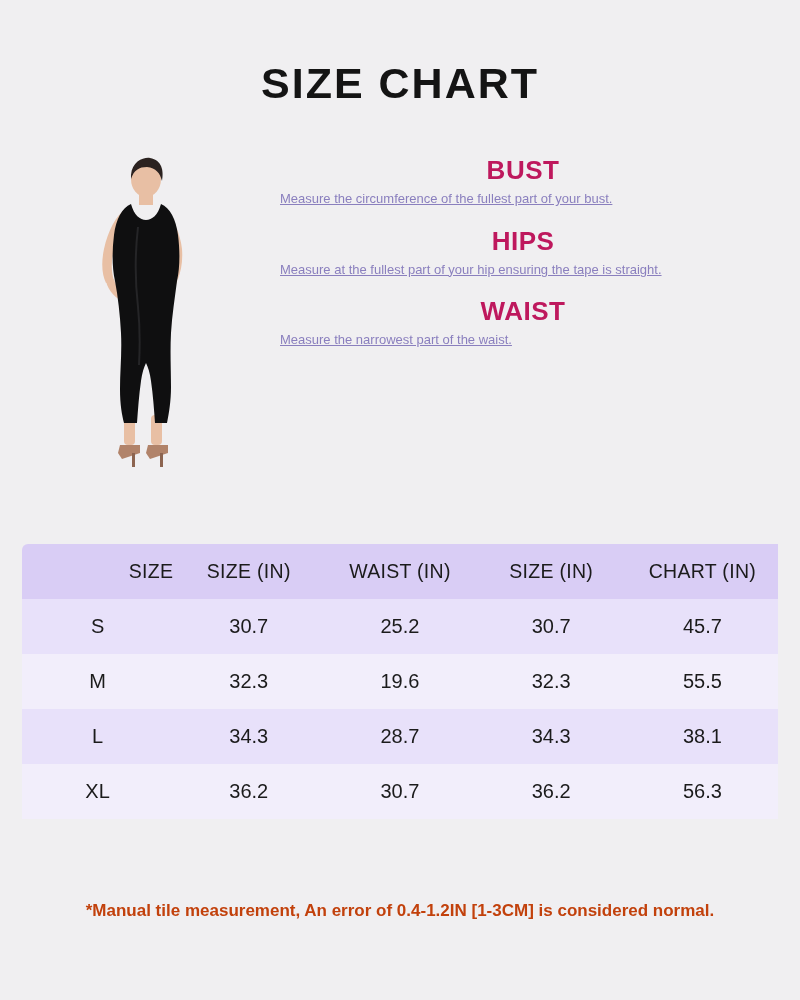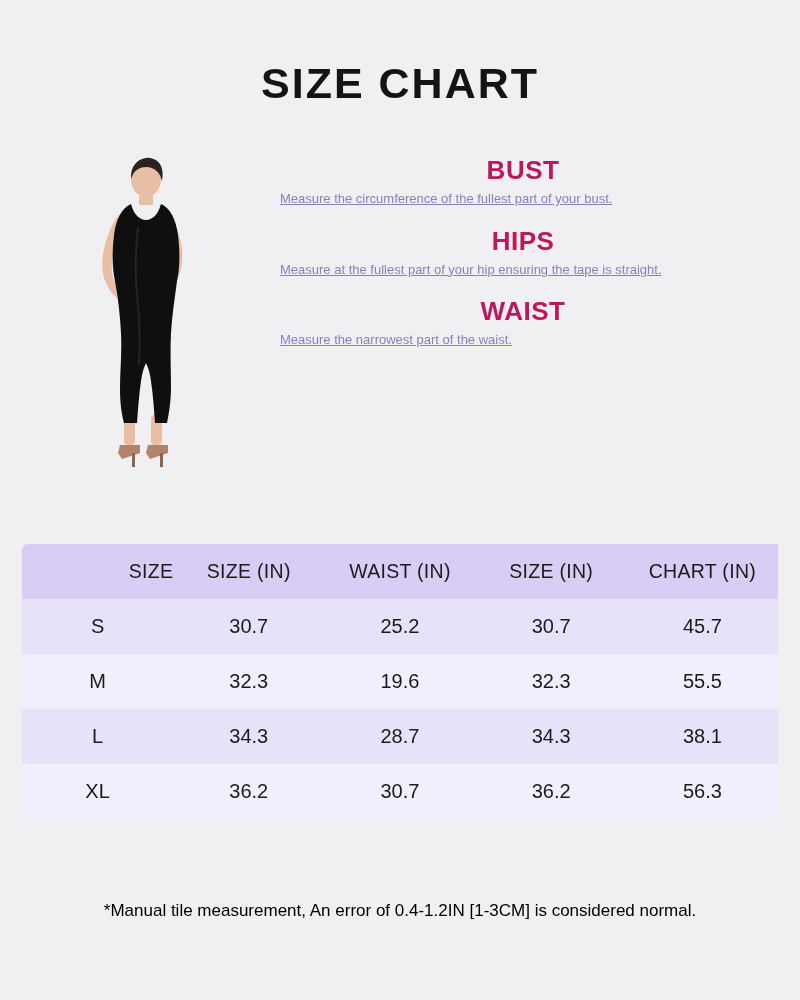--- a/index.html
+++ b/index.html
@@ -111,21 +111,22 @@
   table.size-table tbody tr:nth-child(even) td { background: #f2eefb; }
   table.size-table tbody tr:nth-child(5) td { background: #f7f4fd; }
 
   .footnote {
     position: absolute;
     left: 0;
     right: 0;
     top: 885px;
     text-align: center;
     font-size: 17px;
-    color: #000000;
+    color: #c2410c;
+    font-weight: bold;
   }
 </style>
 </head>
 <body>
 
 <div class="page">
 
   <div class="title">SIZE CHART</div>
 
   <div class="upper">

